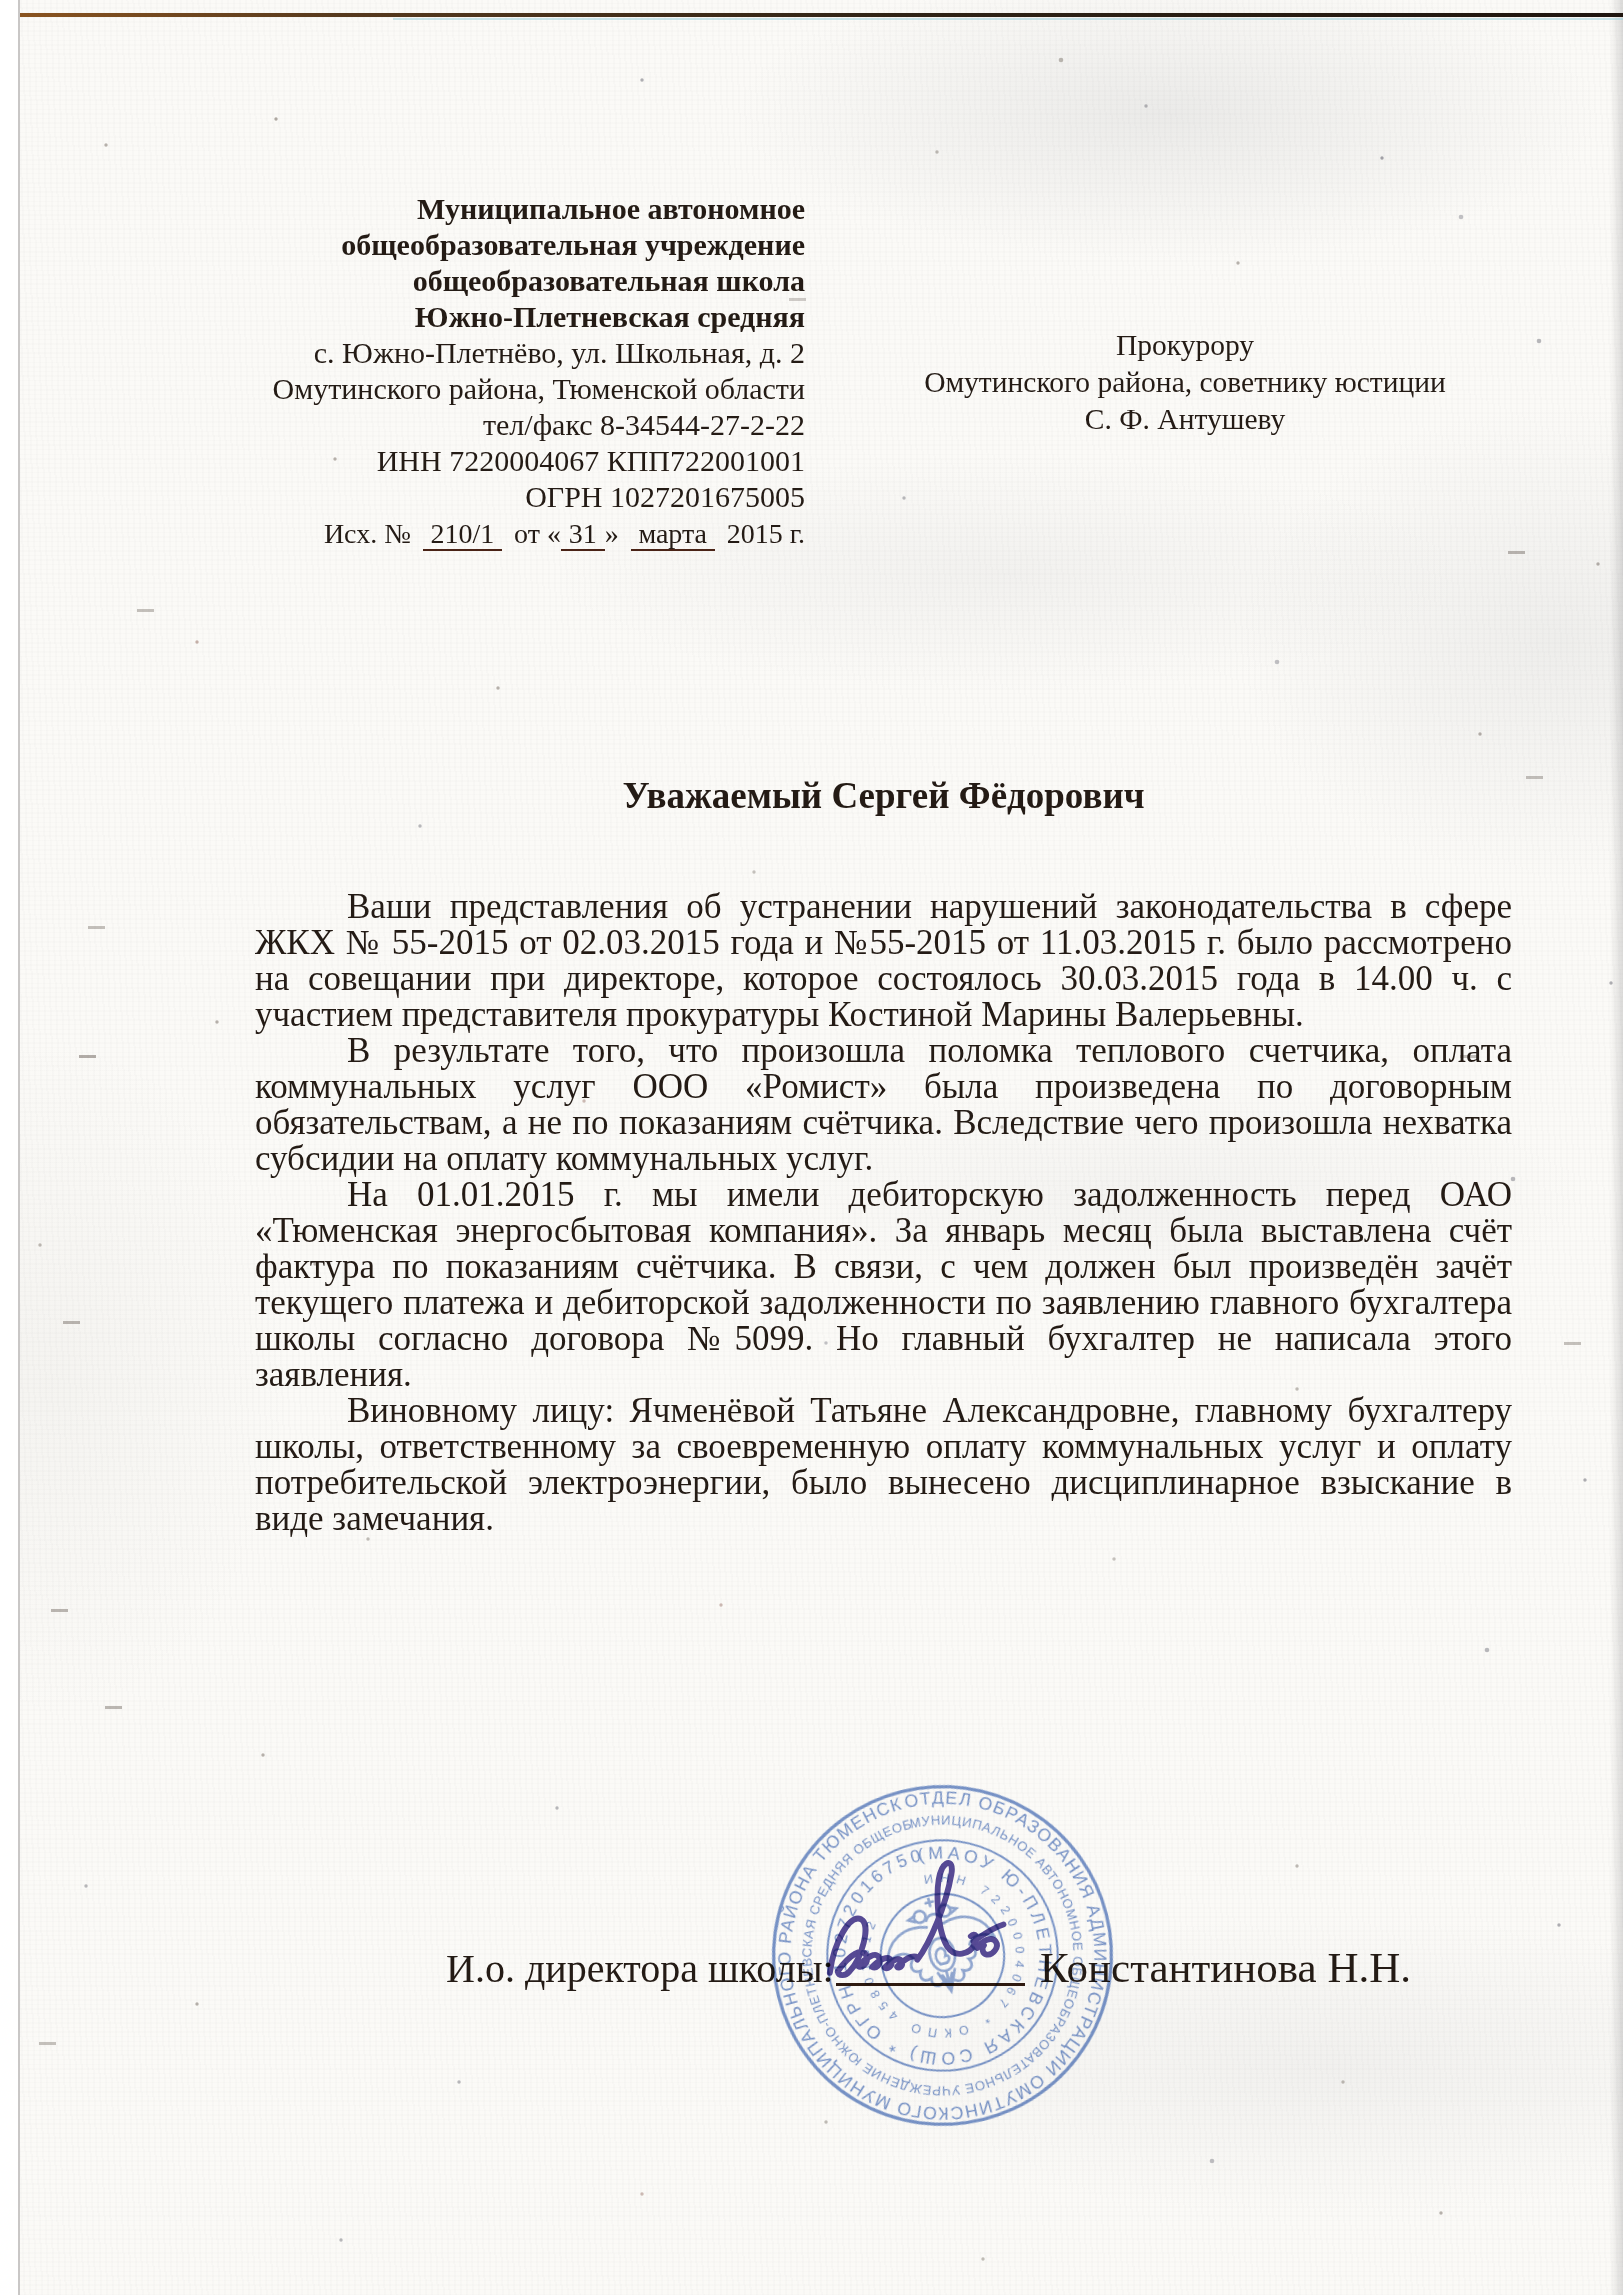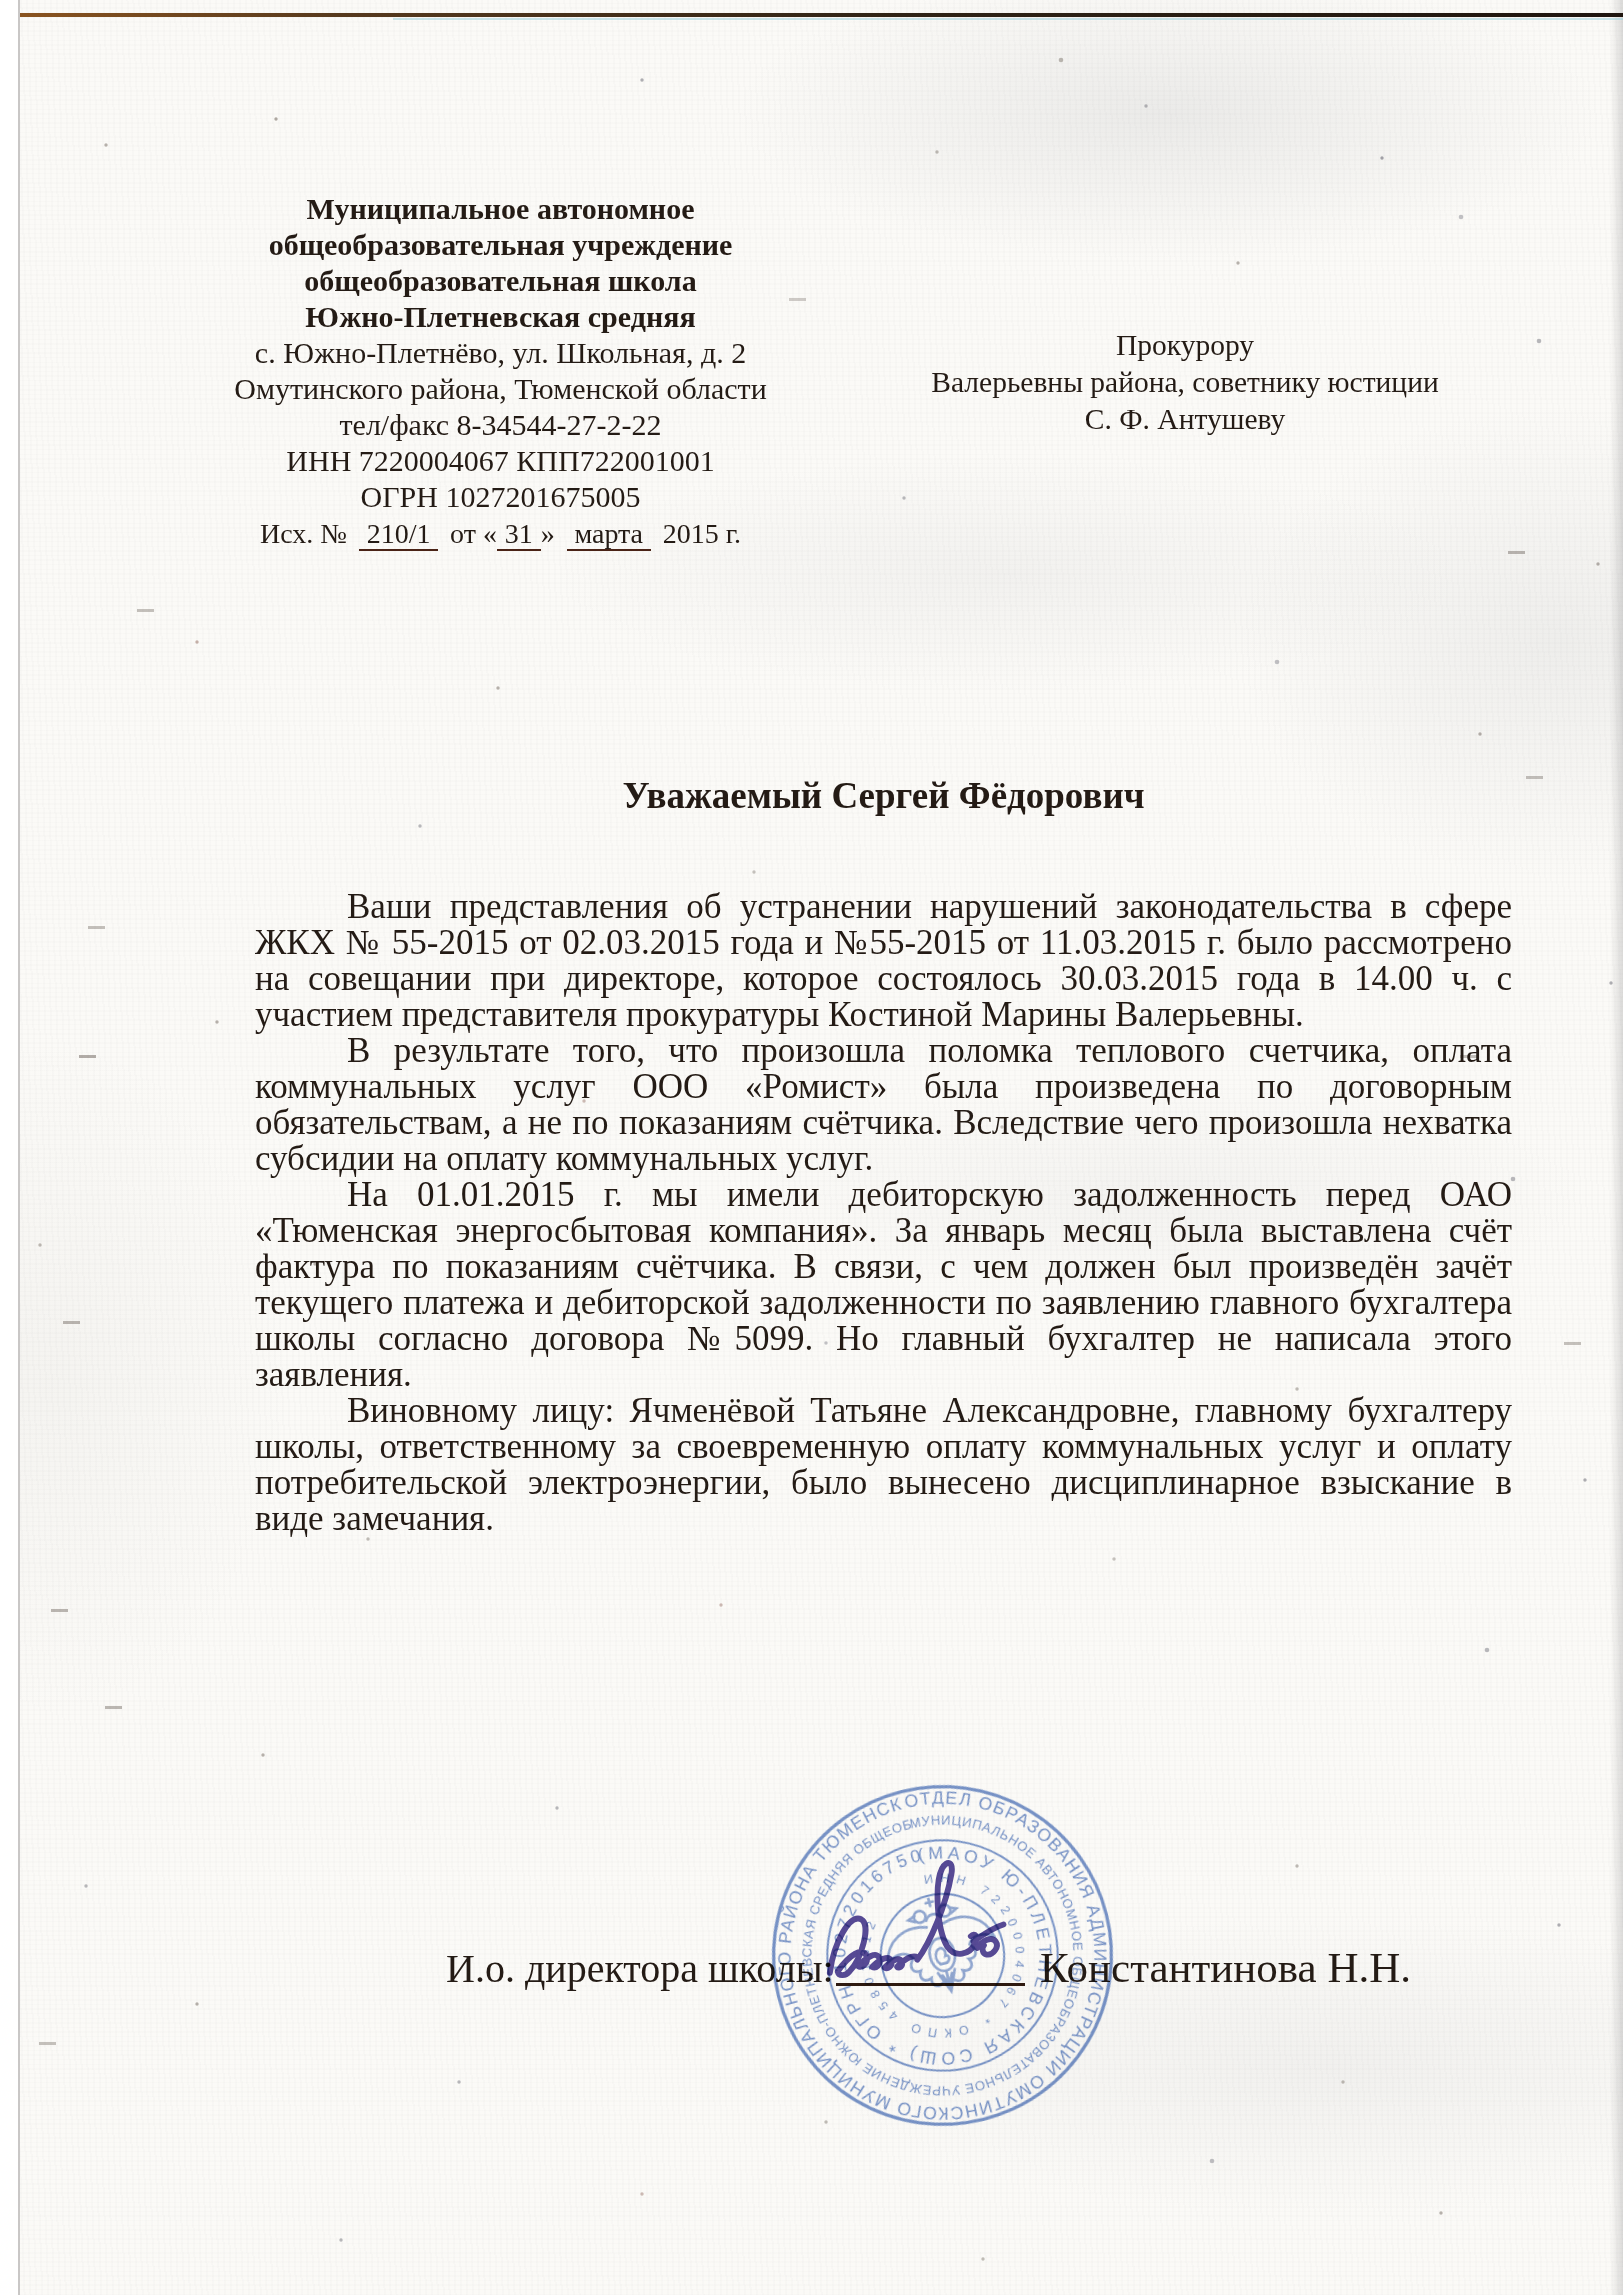--- a/index.html
+++ b/index.html
@@ -44,21 +44,21 @@
      641px 2193px 0 0.7px rgba(120,70,55,.35), 105px 144px 0 0.7px rgba(80,68,58,.40), 1610px 982px 0 0.7px rgba(60,60,75,.40),
      39px 1244px 0 0.7px rgba(80,68,58,.35), 85px 1885px 0 0.7px rgba(60,60,75,.35), 1342px 2081px 0 0.7px rgba(80,68,58,.35),
      1145px 105px 0 0.7px rgba(60,60,75,.35), 936px 151px 0 0.7px rgba(80,68,58,.35), 1460px 216px 0 1.3px rgba(60,60,75,.30);}
   .dashes{position:absolute;left:0;top:0;width:17px;height:2.6px;background:transparent;z-index:2;
     box-shadow:
      79px 1055px 0 0 rgba(70,58,50,.40), 63px 1321px 0 0 rgba(70,58,50,.35), 51px 1609px 0 0 rgba(70,58,50,.35),
      1508px 551px 0 0 rgba(70,58,50,.35), 1526px 776px 0 0 rgba(70,58,50,.30), 105px 1706px 0 0 rgba(70,58,50,.35),
      137px 609px 0 0 rgba(70,58,50,.30), 1460px 1055px 0 0 rgba(70,58,50,.30), 39px 2042px 0 0 rgba(70,58,50,.30),
      789px 298px 0 0 rgba(70,58,50,.25), 1564px 1342px 0 0 rgba(70,58,50,.30), 88px 926px 0 0 rgba(70,58,50,.30);}
   
-  .letterhead{position:absolute;left:196px;top:191px;width:609px;text-align:center;font-size:30px;line-height:36px;z-index:4;}
+  .letterhead{position:absolute;left:196px;top:191px;width:609px;text-align:right;font-size:30px;line-height:36px;z-index:4;}
   .letterhead .org{font-weight:bold;}
   .ref-line{white-space:nowrap;font-size:28px;margin-top:1px;}
   .ref-line .u{border-bottom:2.6px solid #4a2316;padding:0 7.9px;}
   .ref-line .gap{display:inline-block;width:11.8px;}
   
   .addressee{position:absolute;left:871px;top:327px;width:628px;text-align:center;font-size:29.5px;line-height:37px;z-index:4;}
   
   .salutation{position:absolute;left:255px;top:774px;width:1257px;text-align:center;font-weight:bold;font-size:37px;z-index:4;}
   .body-text{position:absolute;left:255px;top:889px;width:1257px;font-size:35px;line-height:36px;text-align:justify;z-index:4;}
   .body-text p{margin:0;text-indent:92px;}
@@ -99,21 +99,21 @@
     <div>тел/факс 8-34544-27-2-22</div>
     <div>ИНН 7220004067 КПП722001001</div>
     <div>ОГРН 1027201675005</div>
     <div class="ref-line">
       <span>Исх. №</span><span class="gap"></span><span class="u">210/1</span><span class="gap"></span><span>от «</span><span class="u">31</span><span>»</span><span class="gap"></span><span class="u">марта</span><span class="gap"></span><span>2015 г.</span>
     </div>
   </div>
 
   <div class="addressee">
     <div>Прокурору</div>
-    <div>Валерьевны района, советнику юстиции</div>
+    <div>Омутинского района, советнику юстиции</div>
     <div>С. Ф. Антушеву</div>
   </div>
 
   <div class="salutation">Уважаемый Сергей Фёдорович</div>
 
   <div class="body-text">
     <p>Ваши представления об устранении нарушений законодательства в сфере ЖКХ  № 55-2015 от 02.03.2015 года и №55-2015 от 11.03.2015 г. было рассмотрено на совещании при директоре, которое состоялось 30.03.2015 года в 14.00 ч. с участием представителя прокуратуры Костиной Марины Валерьевны.</p>
     <p>В результате того, что произошла поломка теплового счетчика, оплата коммунальных услуг ООО «Ромист» была произведена по договорным обязательствам, а не по показаниям счётчика. Вследствие чего произошла нехватка субсидии на оплату коммунальных услуг.</p>
     <p>На 01.01.2015 г. мы имели дебиторскую задолженность перед ОАО «Тюменская энергосбытовая компания». За январь месяц была выставлена счёт фактура по показаниям счётчика. В связи, с чем должен был произведён зачёт текущего платежа и дебиторской задолженности по заявлению главного бухгалтера школы согласно договора №5099. Но главный бухгалтер не написала этого заявления.</p>
     <p>Виновному лицу: Ячменёвой Татьяне Александровне, главному бухгалтеру школы, ответственному за своевременную оплату коммунальных услуг и оплату потребительской электроэнергии, было вынесено дисциплинарное взыскание в виде замечания.</p>

